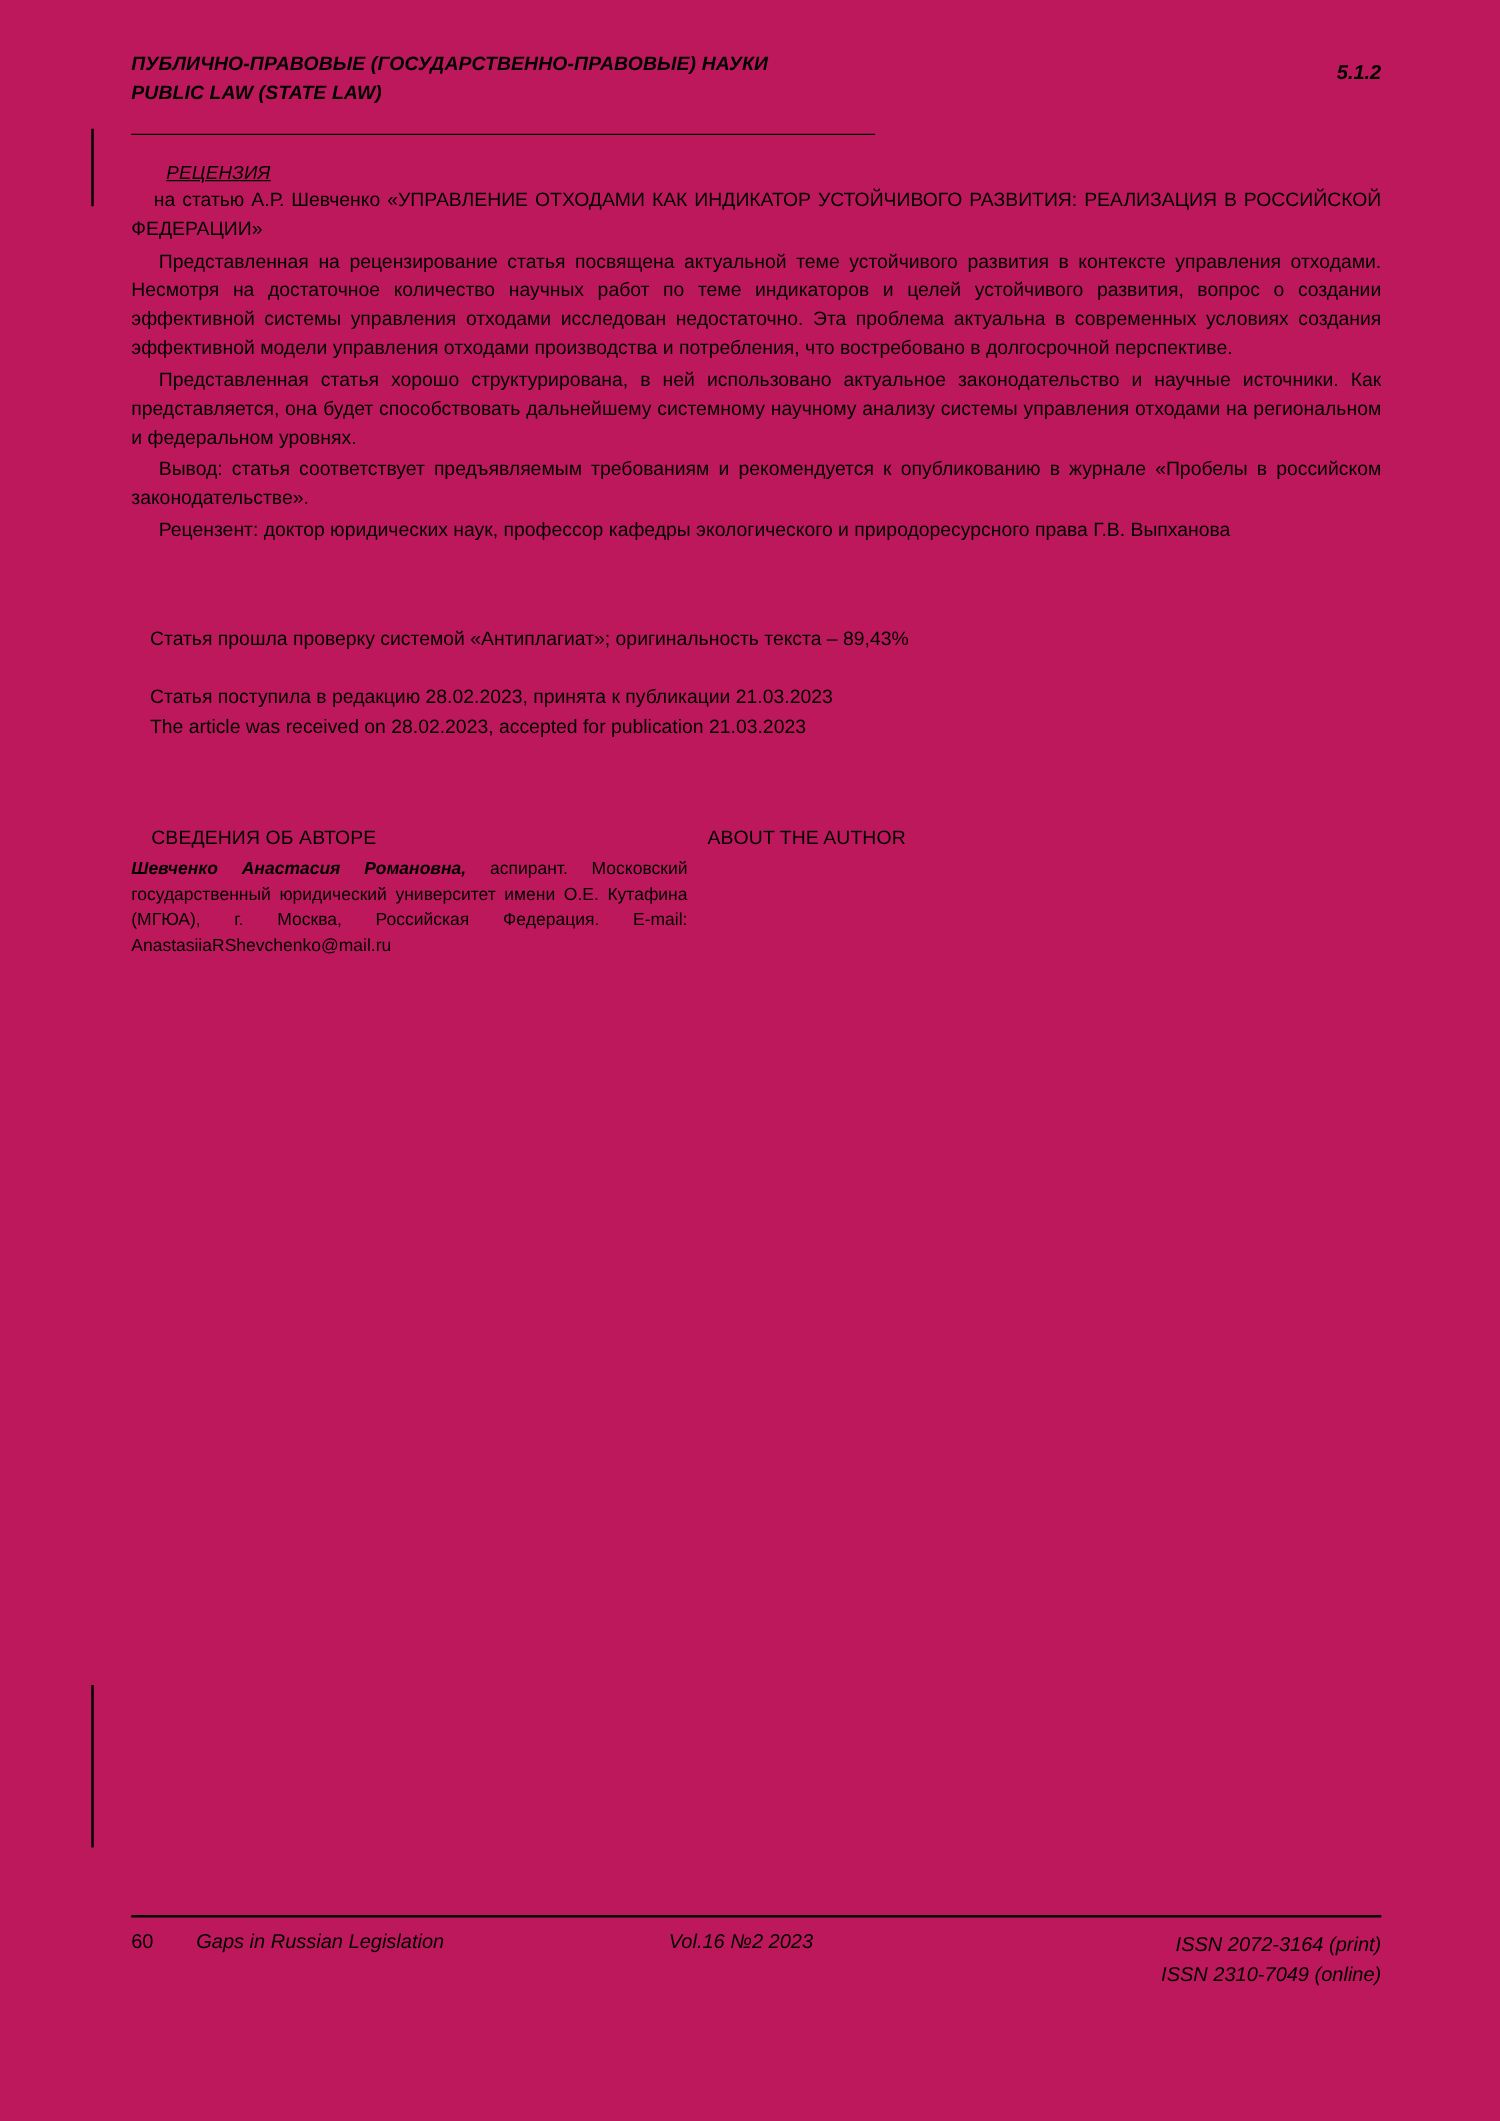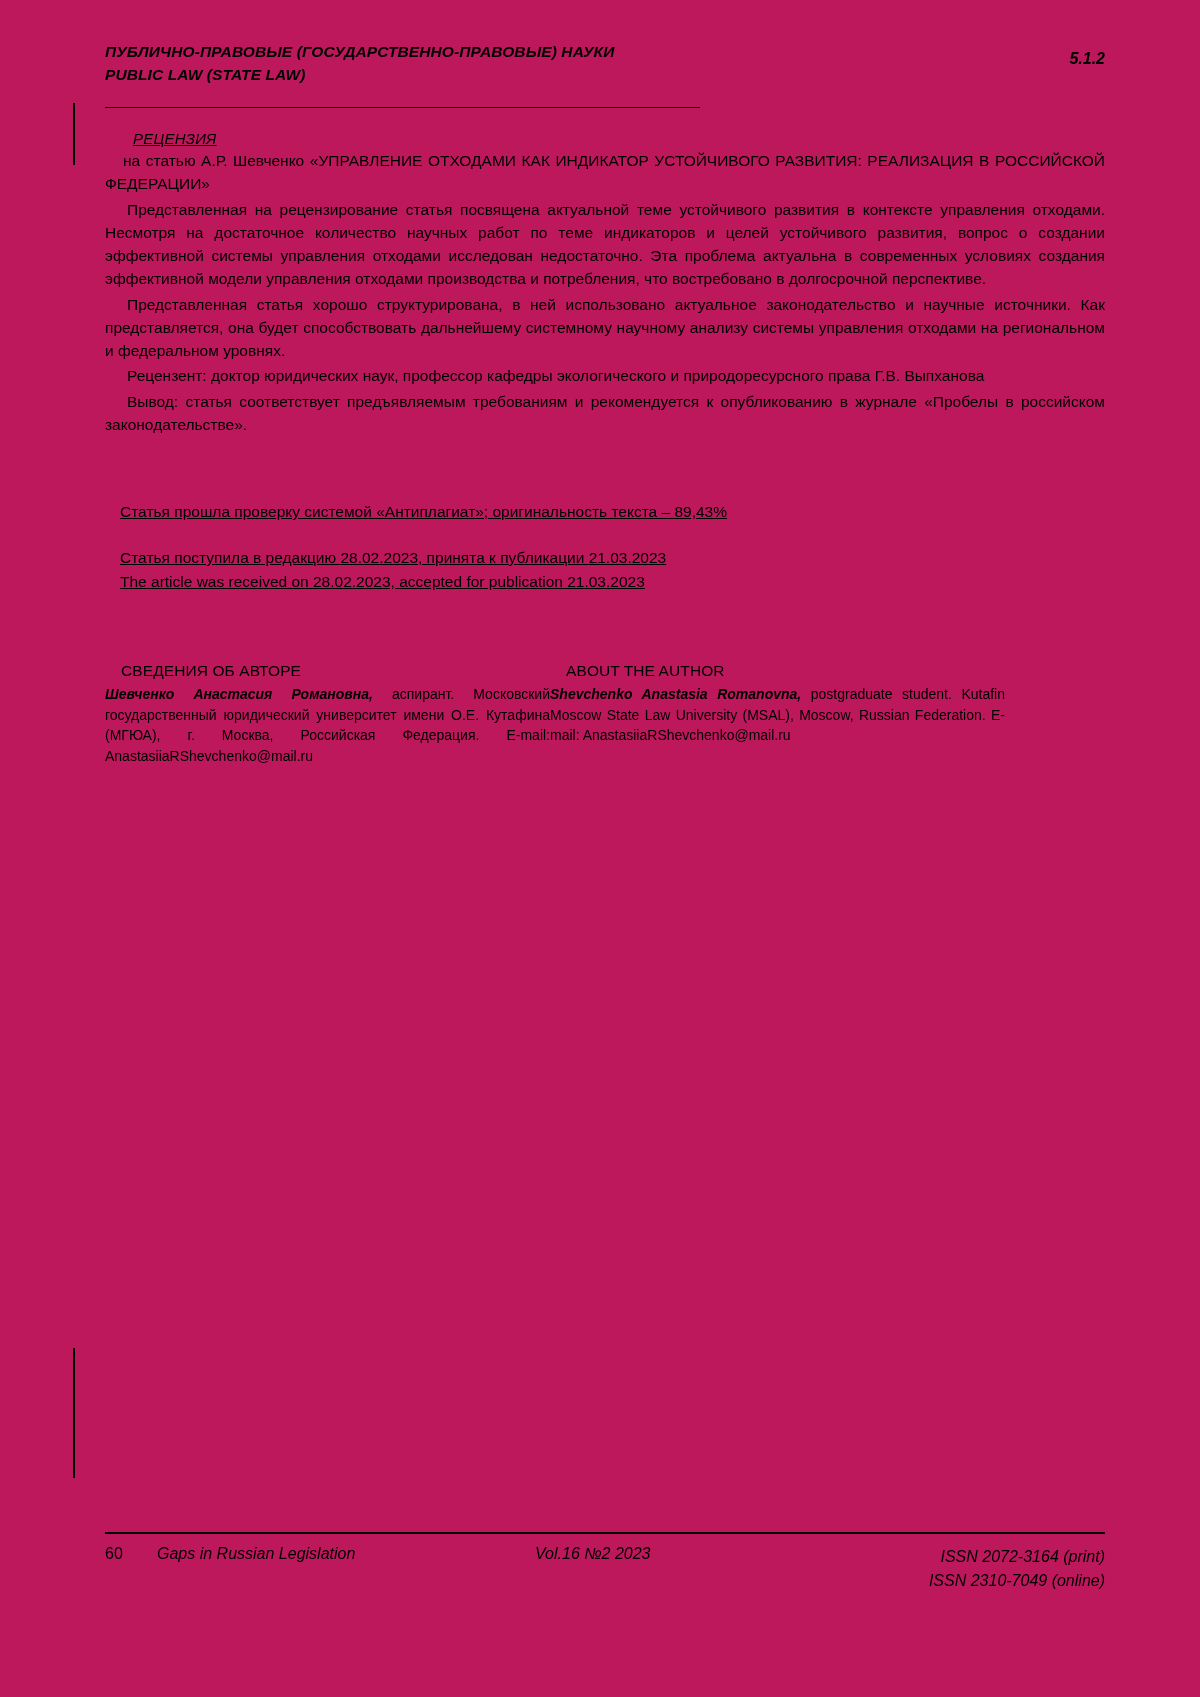--- a/index.html
+++ b/index.html
@@ -105,21 +105,20 @@
   }
 
   
   .notes {
     position: absolute;
     left: 120px;
     top: 500px;
     width: 880px;
     font-size: 15.5px;
     line-height: 1.55;
-    text-decoration: underline;
   }
   .notes .gap {
     height: 22px;
   }
 
   
   .authors {
     position: absolute;
     left: 105px;
     top: 662px;
@@ -207,39 +206,38 @@
   </div>
   <div class="header-rule"></div>
   <div class="vrule-top"></div>
   <div class="vrule-bottom"></div>
 
   <div class="content">
     <div class="review-label">РЕЦЕНЗИЯ</div>
     <div class="para-title">на статью А.Р. Шевченко «УПРАВЛЕНИЕ ОТХОДАМИ КАК ИНДИКАТОР УСТОЙЧИВОГО РАЗВИТИЯ: РЕАЛИЗАЦИЯ В РОССИЙСКОЙ ФЕДЕРАЦИИ»</div>
     <div class="para indent">Представленная на рецензирование статья посвящена актуальной теме устойчивого развития в контексте управления отходами. Несмотря на достаточное количество научных работ по теме индикаторов и целей устойчивого развития, вопрос о создании эффективной системы управления отходами исследован недостаточно. Эта проблема актуальна в современных условиях создания эффективной модели управления отходами производства и потребления, что востребовано в долгосрочной перспективе.</div>
     <div class="para indent">Представленная статья хорошо структурирована, в ней использовано актуальное законодательство и научные источники. Как представляется, она будет способствовать дальнейшему системному научному анализу системы управления отходами на региональном и федеральном уровнях.</div>
+    <div class="para indent">Вывод: статья соответствует предъявляемым требованиям и рекомендуется к опубликованию в журнале «Пробелы в российском законодательстве».</div>
     <div class="para indent">Рецензент: доктор юридических наук, профессор кафедры экологического и природоресурсного права Г.В. Выпханова</div>
-    <div class="para indent">Вывод: статья соответствует предъявляемым требованиям и рекомендуется к опубликованию в журнале «Пробелы в российском законодательстве».</div>
   </div>
 
   <div class="notes">
     <div>Статья прошла проверку системой «Антиплагиат»; оригинальность текста – 89,43%</div>
     <div class="gap"></div>
     <div>Статья поступила в редакцию 28.02.2023, принята к публикации 21.03.2023</div>
     <div>The article was received on 28.02.2023, accepted for publication 21.03.2023</div>
   </div>
 
   <div class="authors">
     <div class="author-col ru">
       <div class="author-heading">СВЕДЕНИЯ ОБ АВТОРЕ</div>
       <div class="author-body"><span class="author-name">Шевченко Анастасия Романовна,</span><span> аспирант. Московский государственный юридический университет имени О.Е. Кутафина (МГЮА), г. Москва, Российская Федерация. E-mail: AnastasiiaRShevchenko@mail.ru</span></div>
     </div>
     <div class="author-col en">
       <div class="author-heading">ABOUT THE AUTHOR</div>
-      <div class="author-body"><span class="author-name">Shevchenko Anastasia Romanovna,</span><span> postgraduate student. Kutafin Moscow State Law University (MSAL), Moscow, Russian Federation. E-mail: AnastasiiaRShevchenko@mail.ru</span></div>
     </div>
   </div>
 
   <div class="footer">
     <div class="footer-rule"></div>
     <div class="footer-row">
       <div class="footer-page">60</div>
       <div class="footer-journal">Gaps in Russian Legislation</div>
     </div>
     <div class="footer-vol">Vol.16  №2  2023</div>

